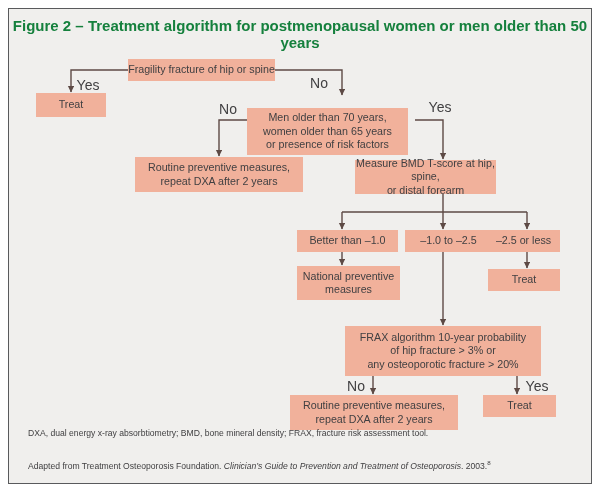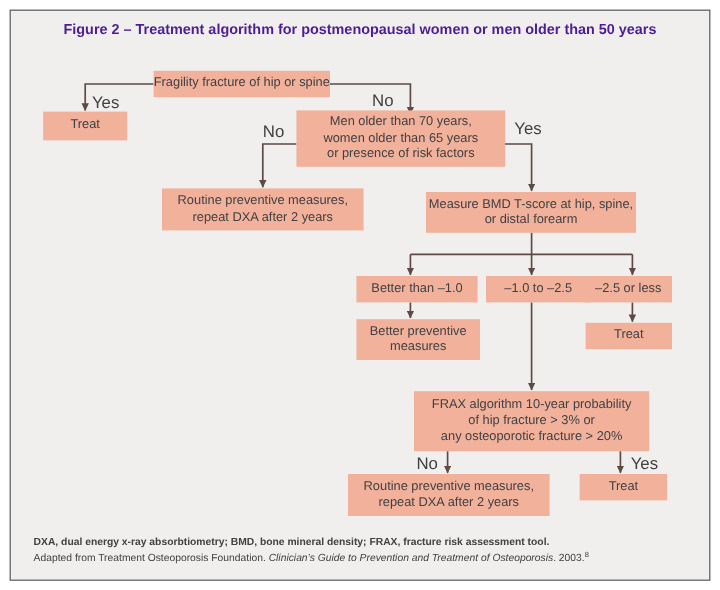--- a/index.html
+++ b/index.html
@@ -7,39 +7,39 @@
     position: relative; width: 600px; height: 492px;
     background: #ffffff; overflow: hidden;
     font-family: "Liberation Sans", sans-serif;
   }
   .frame {
     position: absolute; left: 8px; top: 8px; right: 8px; bottom: 8px;
     background: #f0efed; border: 1.5px solid #595a5c;
   }
   .title {
     position: absolute; left: 0; right: 0; top: 17px;
-    text-align: center; font-size: 12px; font-weight: bold; color: #4c1d95;
+    text-align: center; font-size: 15px; font-weight: bold; color: #15803d;
   }
   svg.connectors { position: absolute; left: 0; top: 0; }
   .edge { stroke: #5d4a45; stroke-width: 1.4; fill: none; }
   .node {
     position: absolute; background: #f1b19b; color: #414042;
     font-size: 10.7px; line-height: 1.25;
     display: flex; align-items: center; justify-content: center;
     text-align: center; white-space: pre-line; box-sizing: border-box;
   }
   .elabel {
     position: absolute; transform: translate(-50%, -50%);
     font-size: 14px; color: #414042; white-space: nowrap;
   }
   .footnote {
     position: absolute; left: 28px; right: 20px;
     font-size: 8.6px; color: #414042; line-height: 1.3;
   }
-  .fn1 { top: 446px; font-weight: bold; }
+  .fn1 { top: 428px; }
   .fn2 { top: 459px; }
   .footnote sup { font-size: 6.2px; }
   .footnote i { font-style: italic; }
 </style>
 </head>
 <body>
 
 <div class="page">
   <div class="frame"></div>
 
@@ -62,31 +62,31 @@
     <path class="edge" d="M527,212 V229" marker-end="url(#arr)"></path>
     <path class="edge" d="M342,252 V265" marker-end="url(#arr)"></path>
     <path class="edge" d="M527,252 V268" marker-end="url(#arr)"></path>
     <path class="edge" d="M443,252 V325" marker-end="url(#arr)"></path>
     <path class="edge" d="M373,376 V394" marker-end="url(#arr)"></path>
     <path class="edge" d="M517,376 V394" marker-end="url(#arr)"></path>
   </svg>
 
   <div class="node" style="left:128px; top:59px; width:147px; height:22px;">Fragility fracture of hip or spine</div>
   <div class="node" style="left:36px; top:93px; width:70px; height:24px;">Treat</div>
-  <div class="node" style="left:247px; top:92px; width:174px; height:47px;">Men older than 70 years,
+  <div class="node" style="left:247px; top:108px; width:161px; height:47px;">Men older than 70 years,
 women older than 65 years
 or presence of risk factors</div>
   <div class="node" style="left:135px; top:157px; width:168px; height:35px;">Routine preventive measures,
 repeat DXA after 2 years</div>
-  <div class="node" style="left:355px; top:160px; width:175px; height:34px;">Measure BMD T-score at hip, spine,
+  <div class="node" style="left:355px; top:160px; width:141px; height:34px;">Measure BMD T-score at hip, spine,
 or distal forearm</div>
   <div class="node" style="left:297px; top:230px; width:101px; height:22px;">Better than –1.0</div>
   <div class="node" style="left:405px; top:230px; width:87px; height:22px;">–1.0 to –2.5</div>
   <div class="node" style="left:487px; top:230px; width:73px; height:22px;">–2.5 or less</div>
-  <div class="node" style="left:297px; top:266px; width:103px; height:34px;">Better preventive
+  <div class="node" style="left:297px; top:266px; width:103px; height:34px;">National preventive
 measures</div>
   <div class="node" style="left:488px; top:269px; width:72px; height:22px;">Treat</div>
   <div class="node" style="left:345px; top:326px; width:196px; height:50px;">FRAX algorithm 10-year probability
 of hip fracture &gt; 3% or
 any osteoporotic fracture &gt; 20%</div>
   <div class="node" style="left:290px; top:395px; width:168px; height:35px;">Routine preventive measures,
 repeat DXA after 2 years</div>
   <div class="node" style="left:483px; top:395px; width:73px; height:22px;">Treat</div>
 
   <span class="elabel" style="left:88px; top:85px;">Yes</span>

